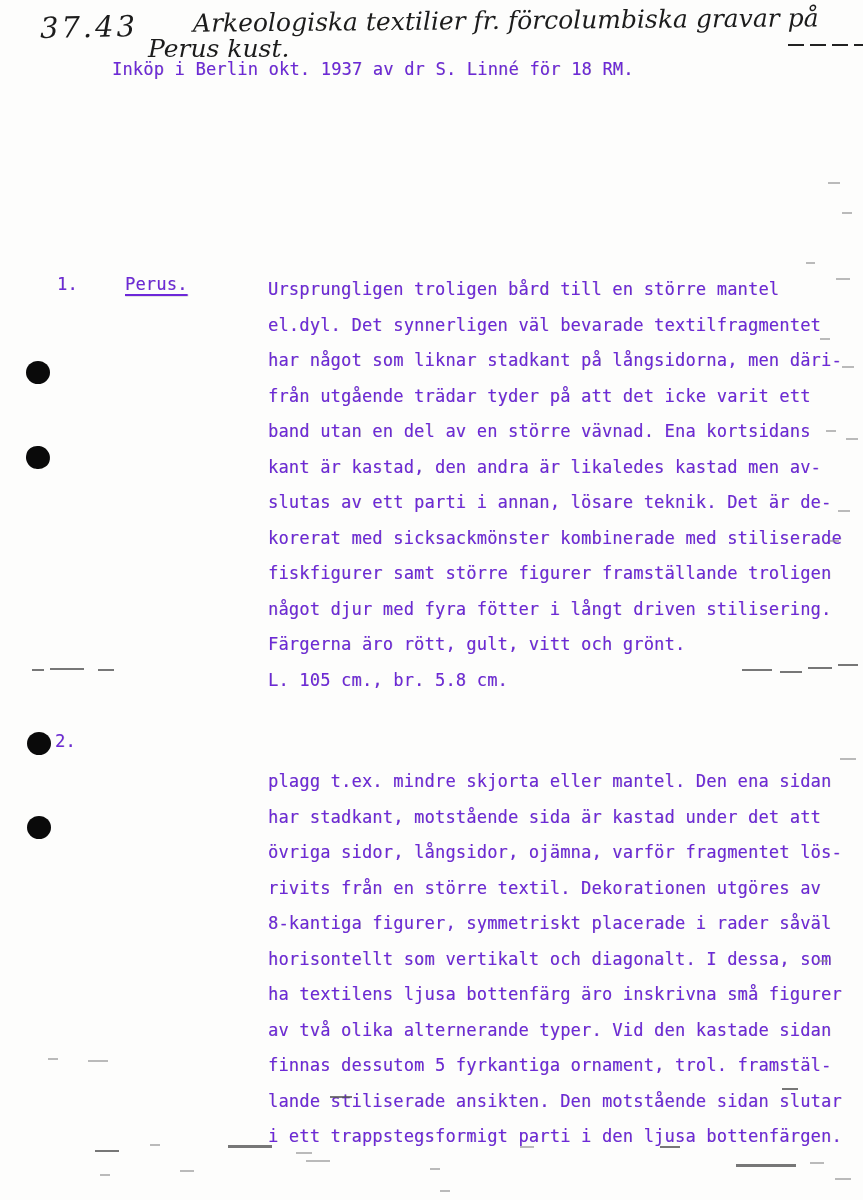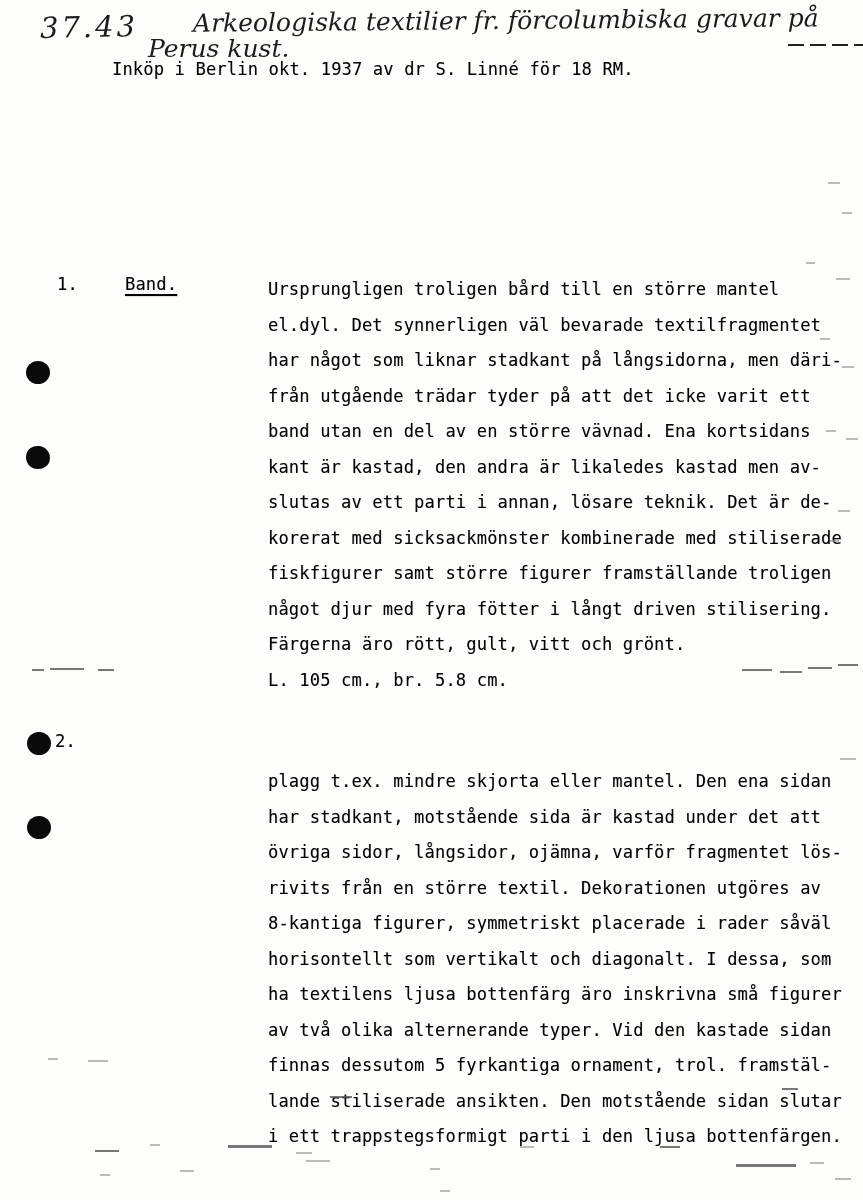--- a/index.html
+++ b/index.html
@@ -7,21 +7,21 @@
     position: relative;
     width: 863px; height: 1200px;
     background: #fdfdfc;
     overflow: hidden;
     font-family: "DejaVu Sans Mono", "Liberation Mono", monospace;
   }
   .typed {
     position: absolute;
     font-family: "DejaVu Sans Mono", "Liberation Mono", monospace;
     font-size: 17px;
-    color: #000000;
+    color: #6d28d9;
     letter-spacing: 0.2px;
     white-space: pre;
     text-shadow: 0.4px 0.4px 0 rgba(70,70,70,0.35);
   }
   .body-block {
     line-height: 35.5px;
     white-space: pre-line;
     width: 606px;
   }
   .u { text-decoration: underline; text-underline-offset: 4px; text-decoration-thickness: 1.5px; }
@@ -66,21 +66,21 @@
 <div class="page">
 
   <div class="hw catalog-number">37.43</div>
   <div class="hw title-line1">Arkeologiska textilier fr. förcolumbiska gravar på</div>
   <div class="hw title-line2">Perus kust.</div>
   <div class="hw-underline"></div>
 
   <div class="typed purchase-note">Inköp i Berlin okt. 1937 av dr S. Linné för 18 RM.</div>
 
   <div class="typed item-number-1">1.</div>
-  <div class="typed item-label-1"><span class="u">Band.</span></div>
+  <div class="typed item-label-1"><span class="u">Perus.</span></div>
   <div class="typed body-block item-body-1">Ursprungligen troligen bård till en större mantel
 el.dyl. Det synnerligen väl bevarade textilfragmentet
 har något som liknar stadkant på långsidorna, men däri-
 från utgående trädar tyder på att det icke varit ett
 band utan en del av en större vävnad. Ena kortsidans
 kant är kastad, den andra är likaledes kastad men av-
 slutas av ett parti i annan, lösare teknik. Det är de-
 korerat med sicksackmönster kombinerade med stiliserade
 fiskfigurer samt större figurer framställande troligen
 något djur med fyra fötter i långt driven stilisering.

